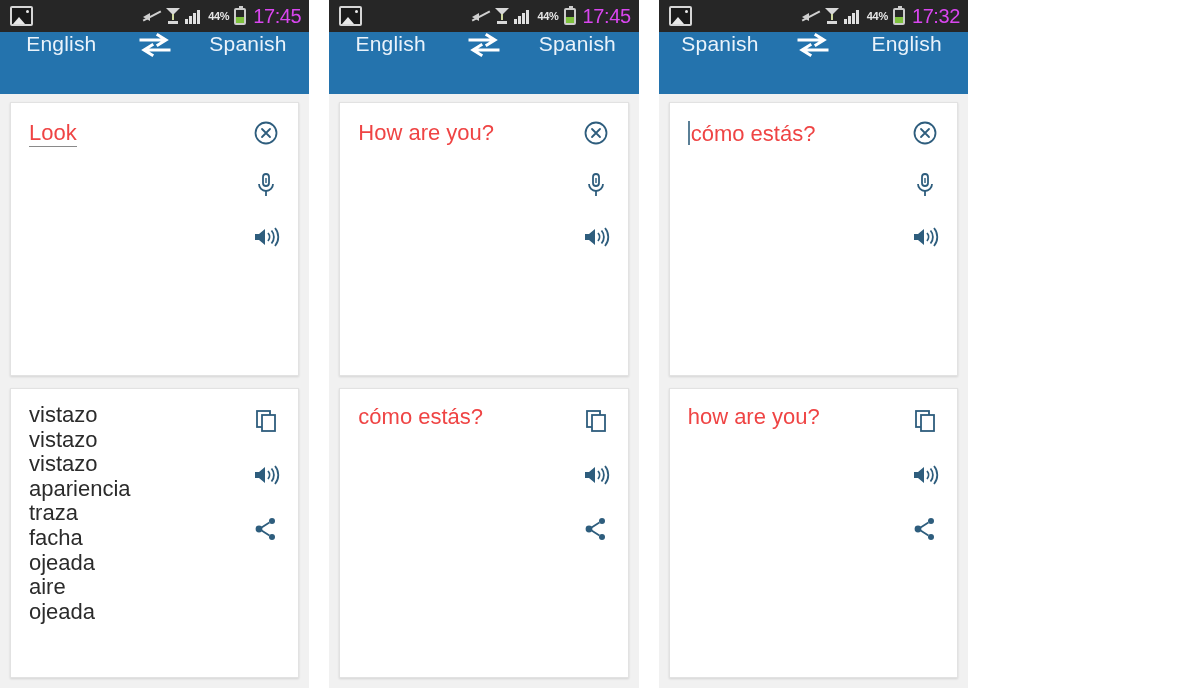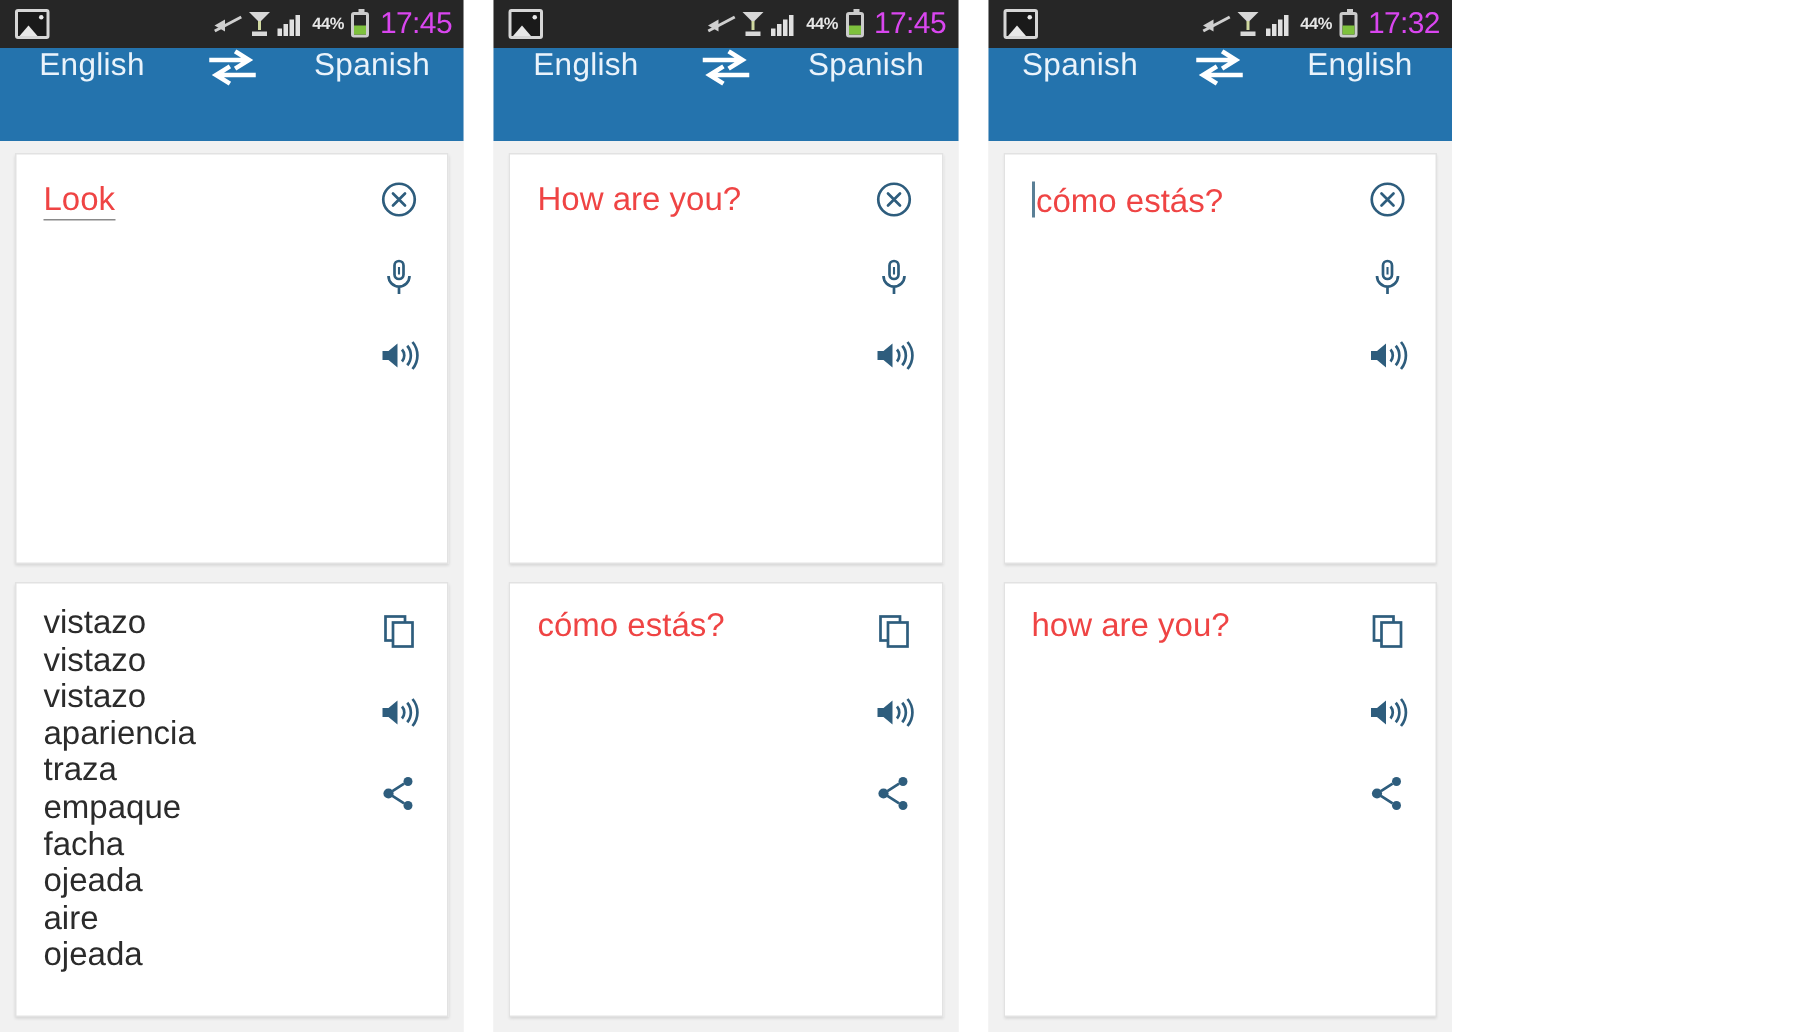--- a/index.html
+++ b/index.html
@@ -342,21 +342,20 @@
         </div>
       </div>
 
       <div class="card output">
         <div class="wordlist">
             <div>vistazo</div>
             <div>vistazo</div>
             <div>vistazo</div>
             <div>apariencia</div>
             <div>traza</div>
-            <div>empaque</div>
             <div>facha</div>
             <div>ojeada</div>
             <div>aire</div>
             <div>ojeada</div>
           </div>
         <div class="icon-col out">
           <span class="ibtn">
             <svg width="26" height="26" viewBox="0 0 26 26">
               <rect x="4" y="3" width="13" height="16" fill="none" stroke="#2e5d7d" stroke-width="1.8"></rect>
               <rect x="9" y="7" width="13" height="16" fill="#ffffff" stroke="#2e5d7d" stroke-width="1.8"></rect>

